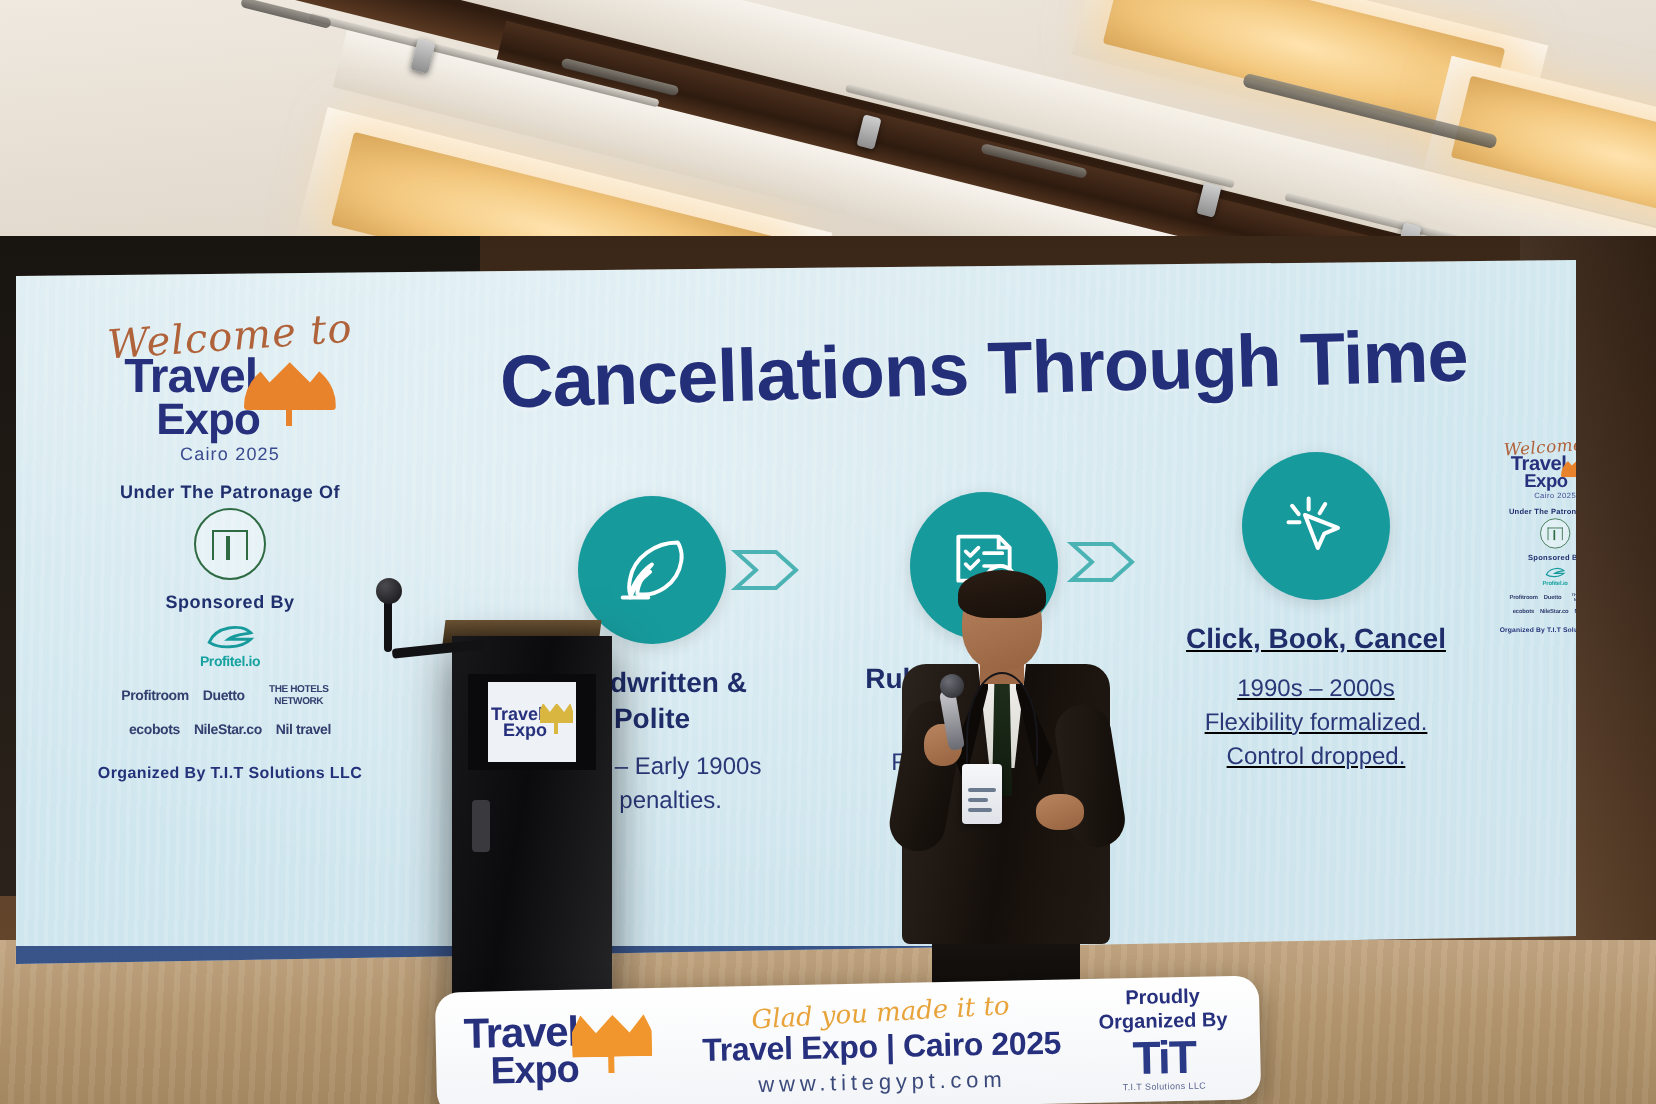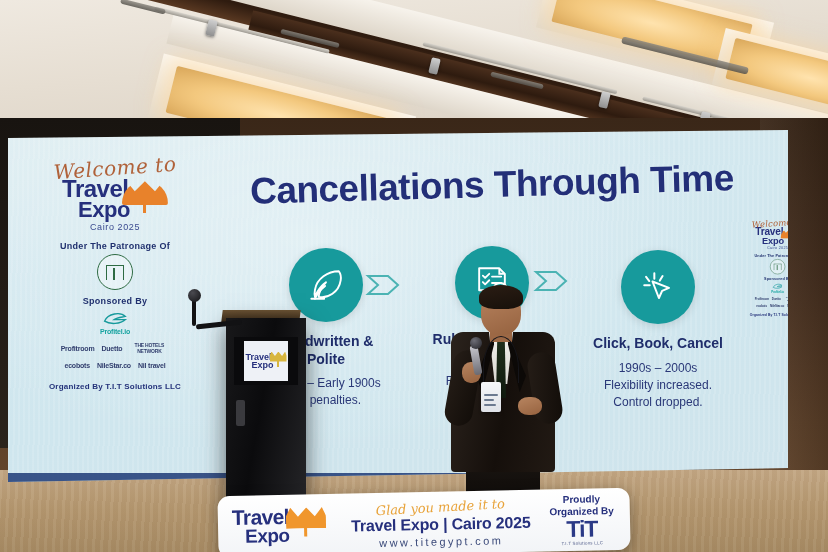--- a/index.html
+++ b/index.html
@@ -273,30 +273,30 @@
       <div class="step-b" style="white-space:pre-line;">1920s – 1970s
 Rules formalized.</div>
     </div>
 
     <div class="arrow" style="left:524px;top:136px;">
       <svg width="40" height="30" viewBox="0 0 40 30">
         <path d="M4 6 h20 l10 9 -10 9 H4 l10 -9 Z" fill="none" stroke="#4bb3b3" stroke-width="2"></path>
       </svg>
     </div>
 
-    <div class="step" style="left:562px;top:120px;width:176px;">
+    <div class="step" style="left:562px;top:96px;width:176px;text-decoration:underline;">
       <div class="circ">
         <svg width="44" height="44" viewBox="0 0 48 48">
           <path d="M18 18l18 7-7.5 3.2L25 36z" fill="none" stroke="#fff" stroke-width="2.2" stroke-linejoin="round"></path>
           <path d="M20 9v6M11 13l3.5 4.5M29 12l-3 5M9 22h6" fill="none" stroke="#fff" stroke-width="2.2" stroke-linecap="round"></path>
         </svg>
       </div>
       <div class="step-h" style="white-space:pre-line;">Click, Book, Cancel</div>
       <div class="step-b" style="white-space:pre-line;">1990s – 2000s
-Flexibility increased.
+Flexibility formalized.
 Control dropped.</div>
     </div>
 
     <div class="mini side-panel" style="left:728px;top:88px;width:198px;transform:scale(.42);">
       <div class="welcome-script">Welcome to</div>
       <div class="te-logo" style="margin-top:-2px;">
         <div class="te-word">
           <span class="t1">Travel</span>
           <span class="t2">Expo</span>
         </div>

